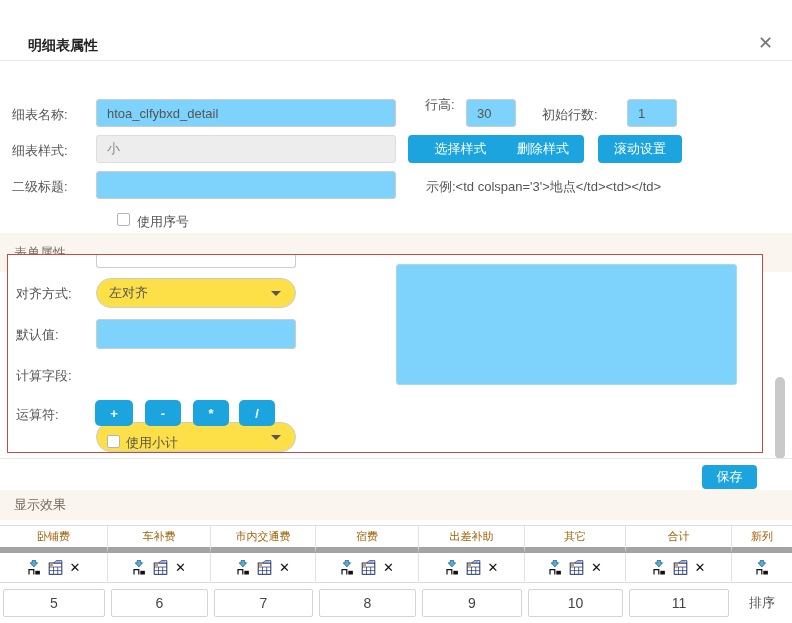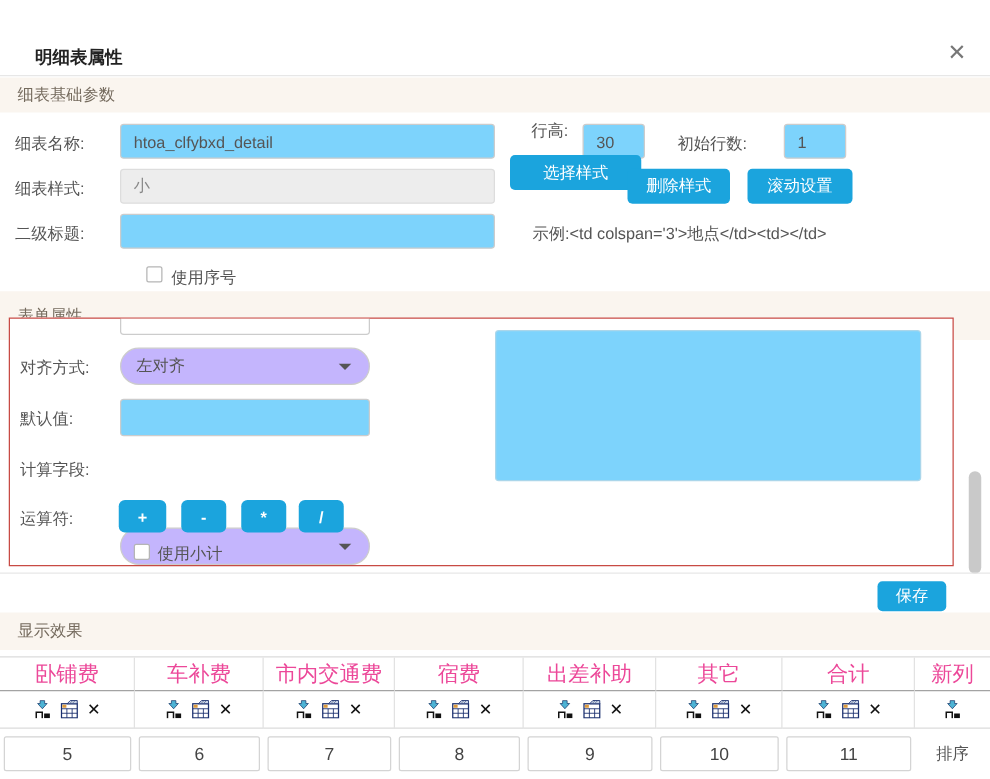--- a/index.html
+++ b/index.html
@@ -9,32 +9,32 @@
   .abs{position:absolute;margin-top:32px;}
   .label{font-size:13px;color:#555;white-space:nowrap;}
   .band{left:0;width:792px;background:#faf5ef;}
   .band .label{color:#756b5e;position:absolute;left:14px;top:50%;transform:translateY(-50%);}
   .hline{left:0;width:792px;height:1px;background:#e7e7e7;}
   input.txt,textarea.txt{border:1px solid #ccc;border-radius:3px;font-family:inherit;
     font-size:13px;color:#555;padding:0 10px;outline:none;background:#7dd3fc;}
   textarea.txt{resize:none;padding:6px 8px;}
   .btn-blue{background:#1ba4dd;color:#fff;border:none;border-radius:4px;font-family:inherit;
     font-size:13px;text-align:center;display:flex;align-items:center;justify-content:center;cursor:pointer;}
-  .select{border:1px solid #ccc;border-radius:15px;background:#c4b5fd;display:flex;align-items:center;
+  .select{border:1px solid #ccc;border-radius:15px;background:#fde047;display:flex;align-items:center;
     font-size:13px;color:#555;padding:0 12px;position:relative;cursor:pointer;}
   .caret{position:absolute;right:14px;top:50%;margin-top:-2px;width:0;height:0;
     border-left:5px solid transparent;border-right:5px solid transparent;border-top:5px solid #555;}
   .checkbox{width:13px;height:13px;border:1px solid #b5b5b5;border-radius:2px;background:#fff;display:inline-block;}
   .cklabel{font-size:13px;color:#555;}
   
   #effect-table{left:0;top:493px;width:792px;display:grid;
     grid-template-columns:108px 103px 105px 103px 106px 101px 106px 60px;
     grid-template-rows:27px 30px 43px;border-top:1px solid #dcdcdc;}
-  .th{border-bottom:1px solid #a3a3a3;border-right:1px solid #e2e2e2;display:flex;
-    align-items:center;justify-content:center;font-size:17px;color:#ec4899;}
+  .th{border-bottom:6px solid #a3a3a3;border-right:1px solid #e2e2e2;display:flex;
+    align-items:center;justify-content:center;font-size:11px;color:#a16207;}
   .ticons{border-bottom:1px solid #dcdcdc;border-right:1px solid #e2e2e2;display:flex;
     align-items:center;justify-content:center;gap:7px;}
   .tval{border-bottom:1px solid #dcdcdc;display:flex;align-items:center;justify-content:center;padding:6px 3px 8px 3px;}
   .last{border-right:none;}
   .valbox{flex:1;height:28px;border:1px solid #d4d4d4;border-radius:2px;display:flex;
     align-items:center;justify-content:center;font-size:14px;color:#444;background:#fff;}
   .xicon{font-size:13px;font-weight:bold;color:#111;line-height:1;cursor:pointer;}
   .icobtn{cursor:pointer;display:flex;align-items:center;}
   .op-btn{border-radius:5px;font-weight:bold;}
 </style>
@@ -61,34 +61,31 @@
     </symbol>
   </defs>
 </svg>
 
 <div id="dialog">
 
   <div class="abs" style="left:28px;top:5px;font-size:14px;font-weight:bold;color:#222;">明细表属性</div>
   <div class="abs" style="left:758px;top:0px;font-size:18px;color:#777;cursor:pointer;">✕</div>
   <div class="abs hline" style="top:28px;"></div>
 
-  <div class="abs band" style="top:30px;height:28px;">
-    <span class="label">细表基础参数</span>
-  </div>
 
   <div class="abs label" style="left:12px;top:74px;">细表名称:</div>
   <input class="abs txt" style="left: 96px; top: 67px; width: 300px; height: 28px;" value="htoa_clfybxd_detail">
   <div class="abs label" style="left:425px;top:64px;">行高:</div>
   <input class="abs txt" style="left: 466px; top: 67px; width: 50px; height: 28px;" value="30">
   <div class="abs label" style="left:542px;top:74px;">初始行数:</div>
   <input class="abs txt" style="left: 627px; top: 67px; width: 50px; height: 28px;" value="1">
 
   <div class="abs label" style="left:12px;top:110px;">细表样式:</div>
   <input class="abs txt" style="left: 96px; top: 103px; width: 300px; height: 28px; background: rgb(237, 237, 237); border-color: rgb(221, 221, 221); color: rgb(136, 136, 136);" readonly="" value="小">
-  <div class="abs btn-blue" style="left:408px;top:92px;width:105px;height:28px;">选择样式</div>
+  <div class="abs btn-blue" style="left:408px;top:103px;width:105px;height:28px;">选择样式</div>
   <div class="abs btn-blue" style="left:502px;top:103px;width:82px;height:28px;">删除样式</div>
   <div class="abs btn-blue" style="left:598px;top:103px;width:84px;height:28px;">滚动设置</div>
 
   <div class="abs label" style="left:12px;top:146px;">二级标题:</div>
   <input class="abs txt" style="left: 96px; top: 139px; width: 300px; height: 28px;" value="">
   <div class="abs label" style="left:426px;top:146px;">示例:&lt;td colspan='3'&gt;地点&lt;/td&gt;&lt;td&gt;&lt;/td&gt;</div>
 
   <span class="abs checkbox" style="left:117px;top:181px;"></span>
   <span class="abs cklabel" style="left:137px;top:181px;">使用序号</span>
 

